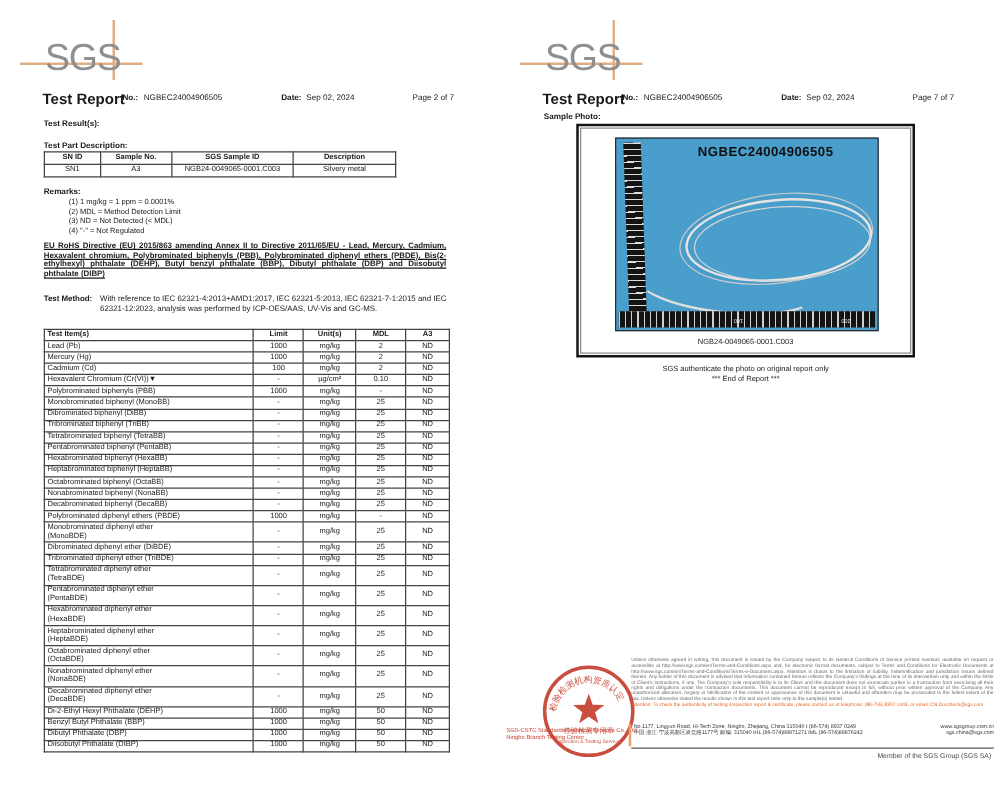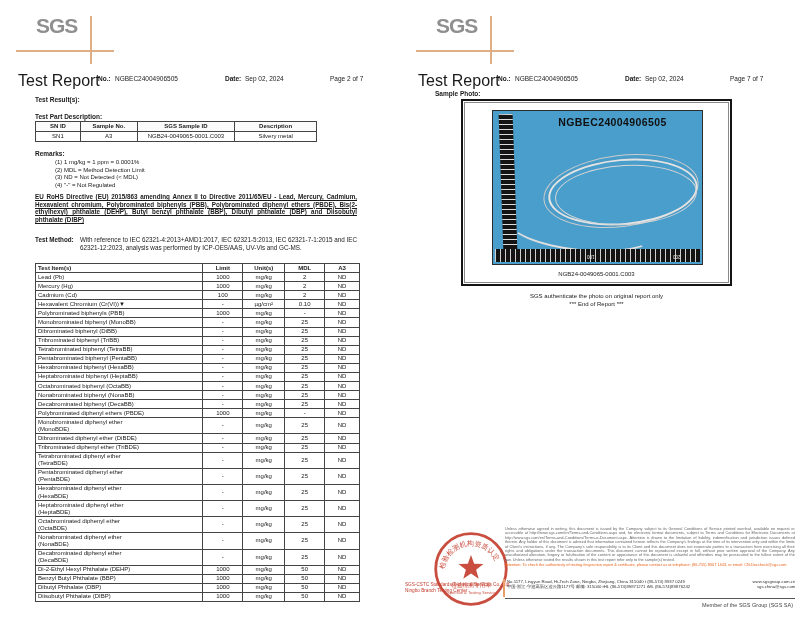--- a/index.html
+++ b/index.html
@@ -3,27 +3,27 @@
 <meta charset="utf-8">
 <style>
   * { margin:0; padding:0; box-sizing:border-box; }
   html,body { width:800px; height:630px; background:#ffffff; font-family:"Liberation Sans", sans-serif; color:#1a1a1a; overflow:hidden; }
   .page { position:absolute; top:0; width:400px; height:630px; background:#fff; }
   #page-left { left:0; }
   #page-right { left:400px; }
 
   
   .logo-block { position:absolute; left:28px; top:12px; width:90px; height:52px; }
-  .logo-text { position:absolute; left:8px; top:2px; font-size:21px; font-weight:bold; color:#8f8f8f; letter-spacing:-1px; font-family:"Liberation Sans", sans-serif; }
+  .logo-text { position:absolute; left:8px; top:18px; font-size:30px; font-weight:normal; color:#8f8f8f; letter-spacing:-1px; font-family:"Liberation Sans", sans-serif; }
   .logo-hline { position:absolute; left:-12px; top:38px; width:98px; height:2px; background:#dfae85; }
   .logo-vline { position:absolute; left:62px; top:4px; width:2px; height:48px; background:#dfae85; }
 
   
   .hdr { position:absolute; left:18px; top:72px; width:376px; height:14px; }
-  .hdr-title { position:absolute; left:0; top:0; font-size:16px; font-weight:normal; }
+  .hdr-title { position:absolute; left:16px; top:0; font-size:12px; font-weight:bold; }
   .hdr-no-label { position:absolute; left:80px; top:3px; font-size:6.5px; font-weight:bold; }
   .hdr-no { position:absolute; left:97px; top:3px; font-size:6.5px; }
   .hdr-date-label { position:absolute; left:207px; top:3px; font-size:6.5px; font-weight:bold; }
   .hdr-date { position:absolute; left:227px; top:3px; font-size:6.5px; }
   .hdr-page { position:absolute; left:312px; top:3px; font-size:6.5px; }
 
   .lbl-bold { font-size:6.5px; font-weight:bold; }
   .pos { position:absolute; }
 
   

